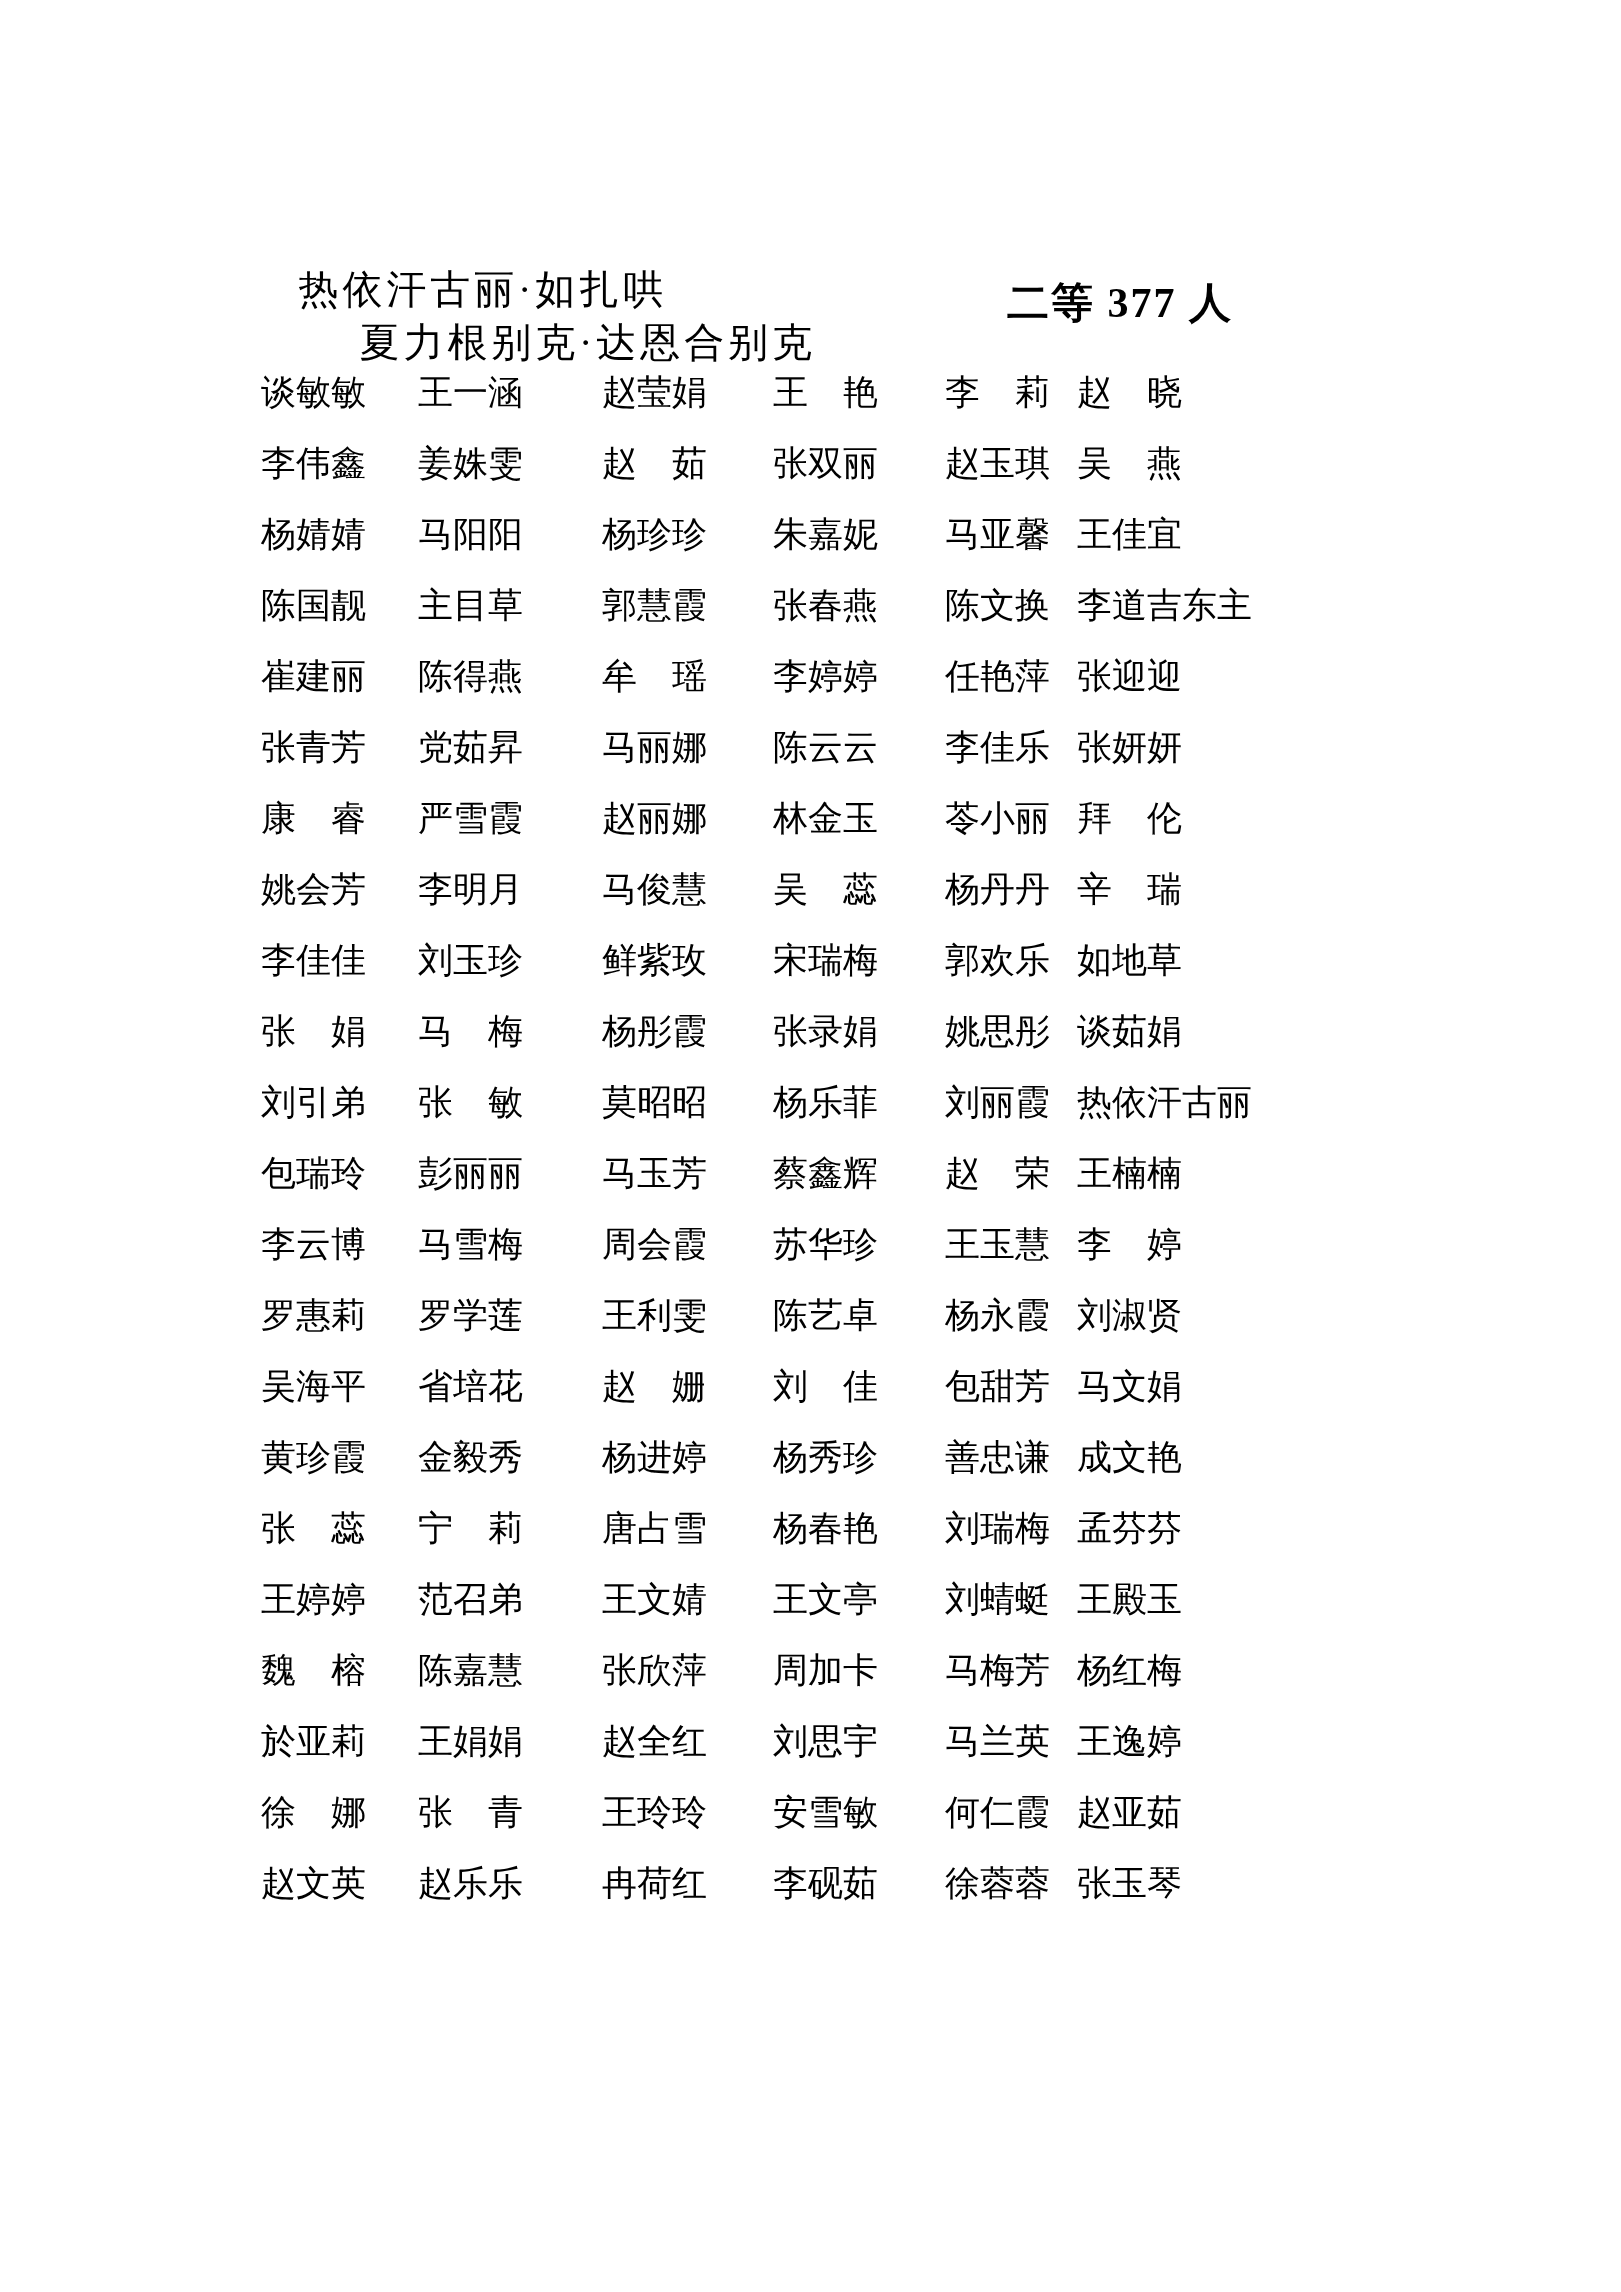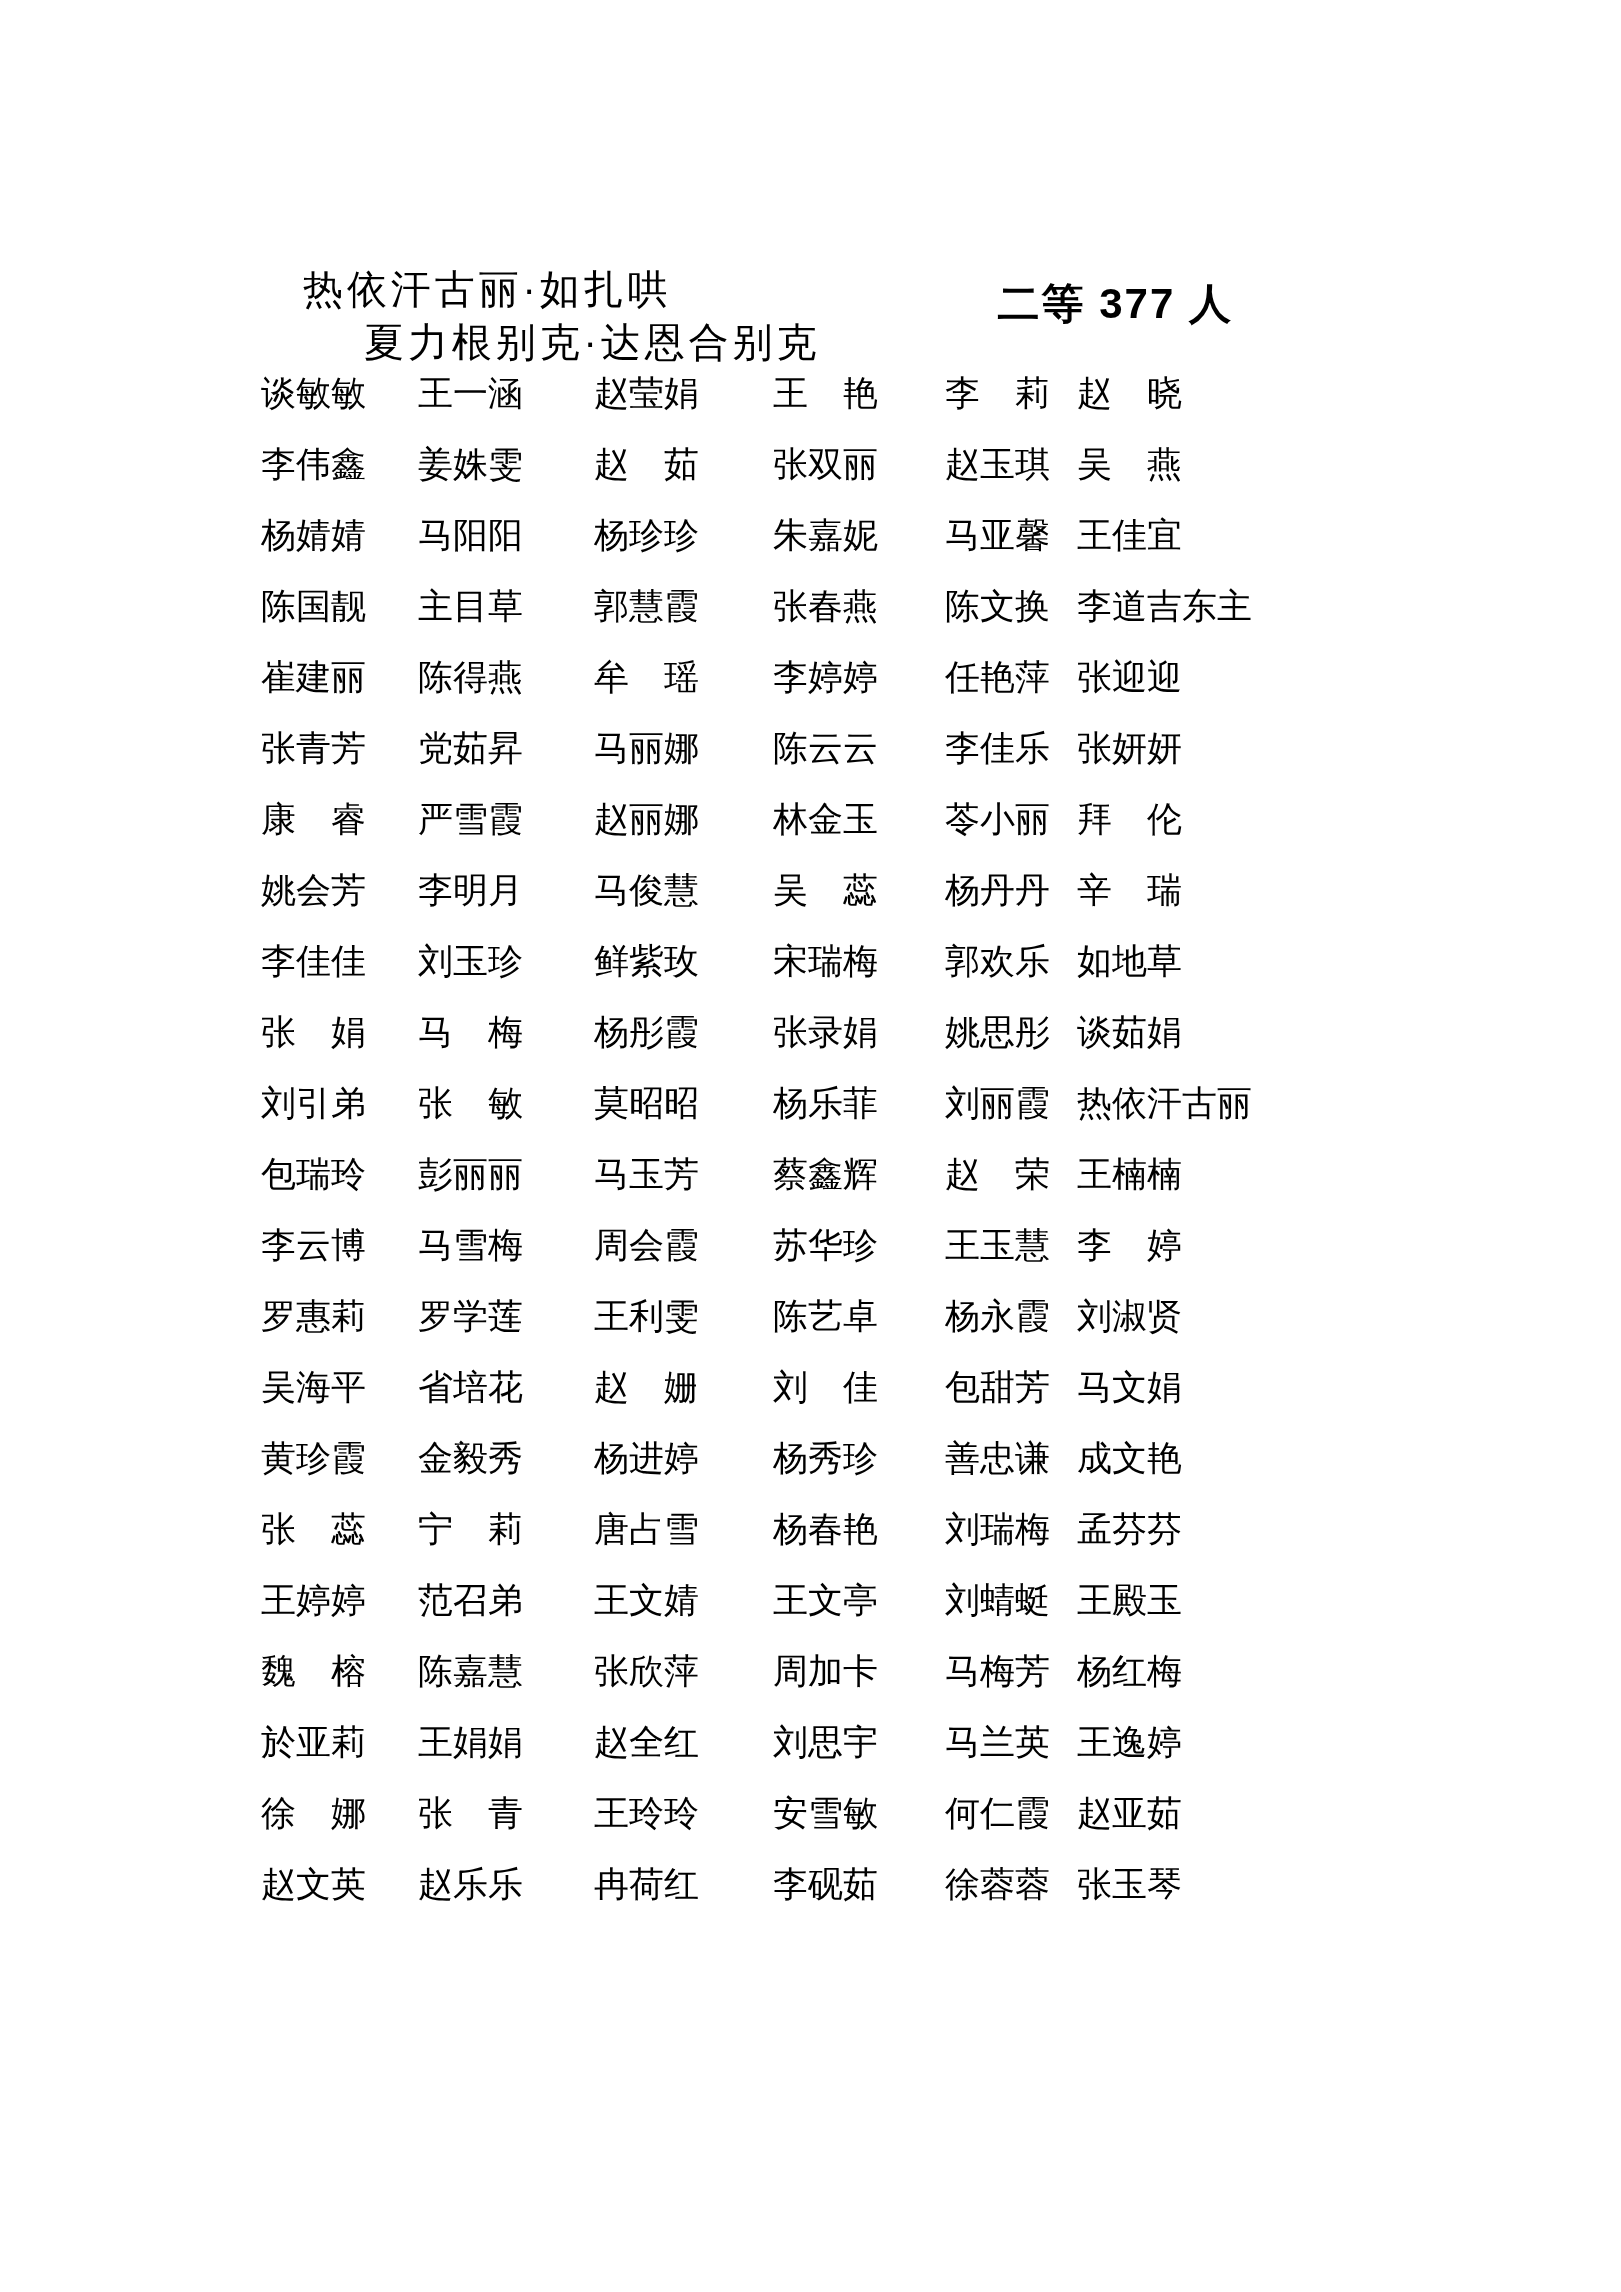--- a/index.html
+++ b/index.html
@@ -6,21 +6,21 @@
     margin: 0;
     padding: 0;
     background: #ffffff;
   }
   .page {
     position: relative;
     width: 1621px;
     height: 2293px;
     background: #ffffff;
     color: #000000;
-    font-family: Liberation Sans, sans-serif;
+    font-family: Liberation Serif, serif;
     overflow: hidden;
   }
   .header-line {
     position: absolute;
     left: 243px;
     top: 210px;
     font-size: 40px;
     line-height: 53px;
     letter-spacing: 3.9px;
     white-space: pre;
@@ -54,21 +54,21 @@
   .name-cell {
     position: absolute;
     top: 0;
     font-size: 35px;
     line-height: 71px;
     white-space: pre;
     letter-spacing: 0;
   }
   .c0 { left: 18px; }
   .c1 { left: 175px; }
-  .c2 { left: 351px; }
+  .c2 { left: 359px; }
   .c3 { left: 530px; }
   .c4 { left: 702px; }
   .c5 { left: 834px; }
 </style>
 </head>
 <body>
 
 <div class="page">
   <div class="header-line">
     <span class="header-name-1">热依汗古丽·如扎哄</span>

